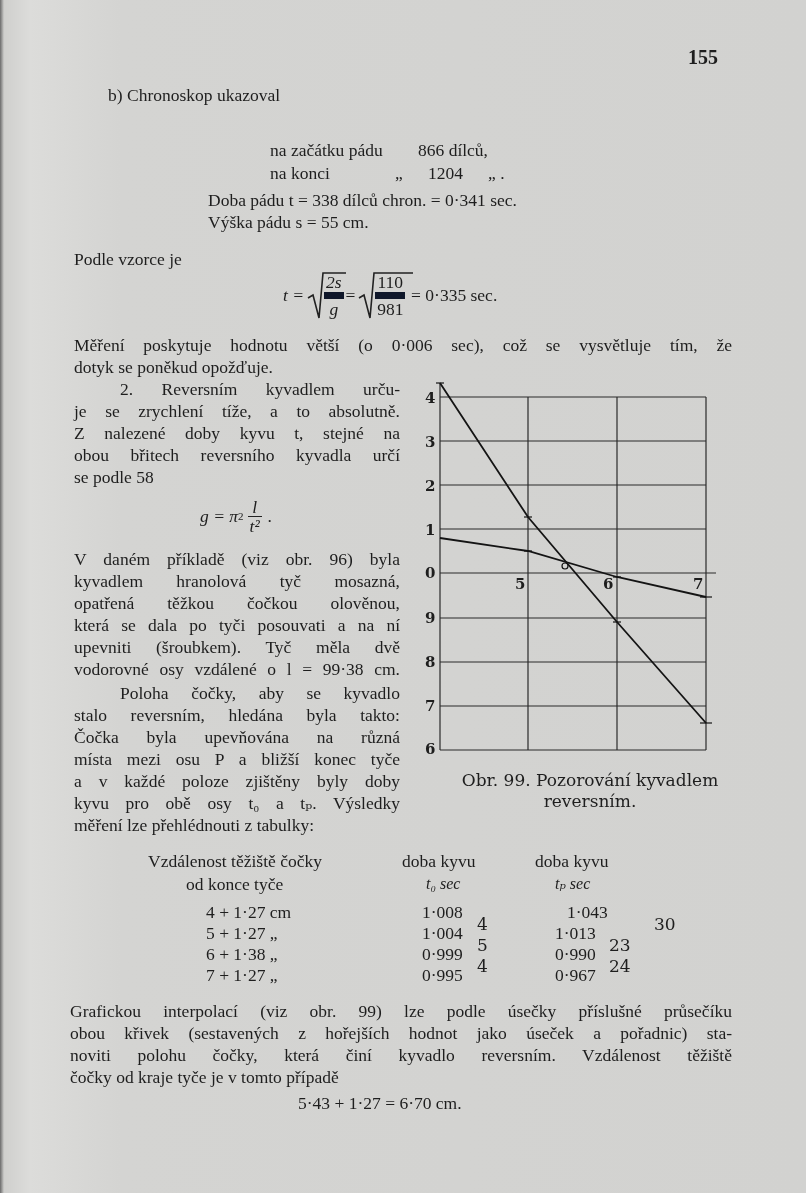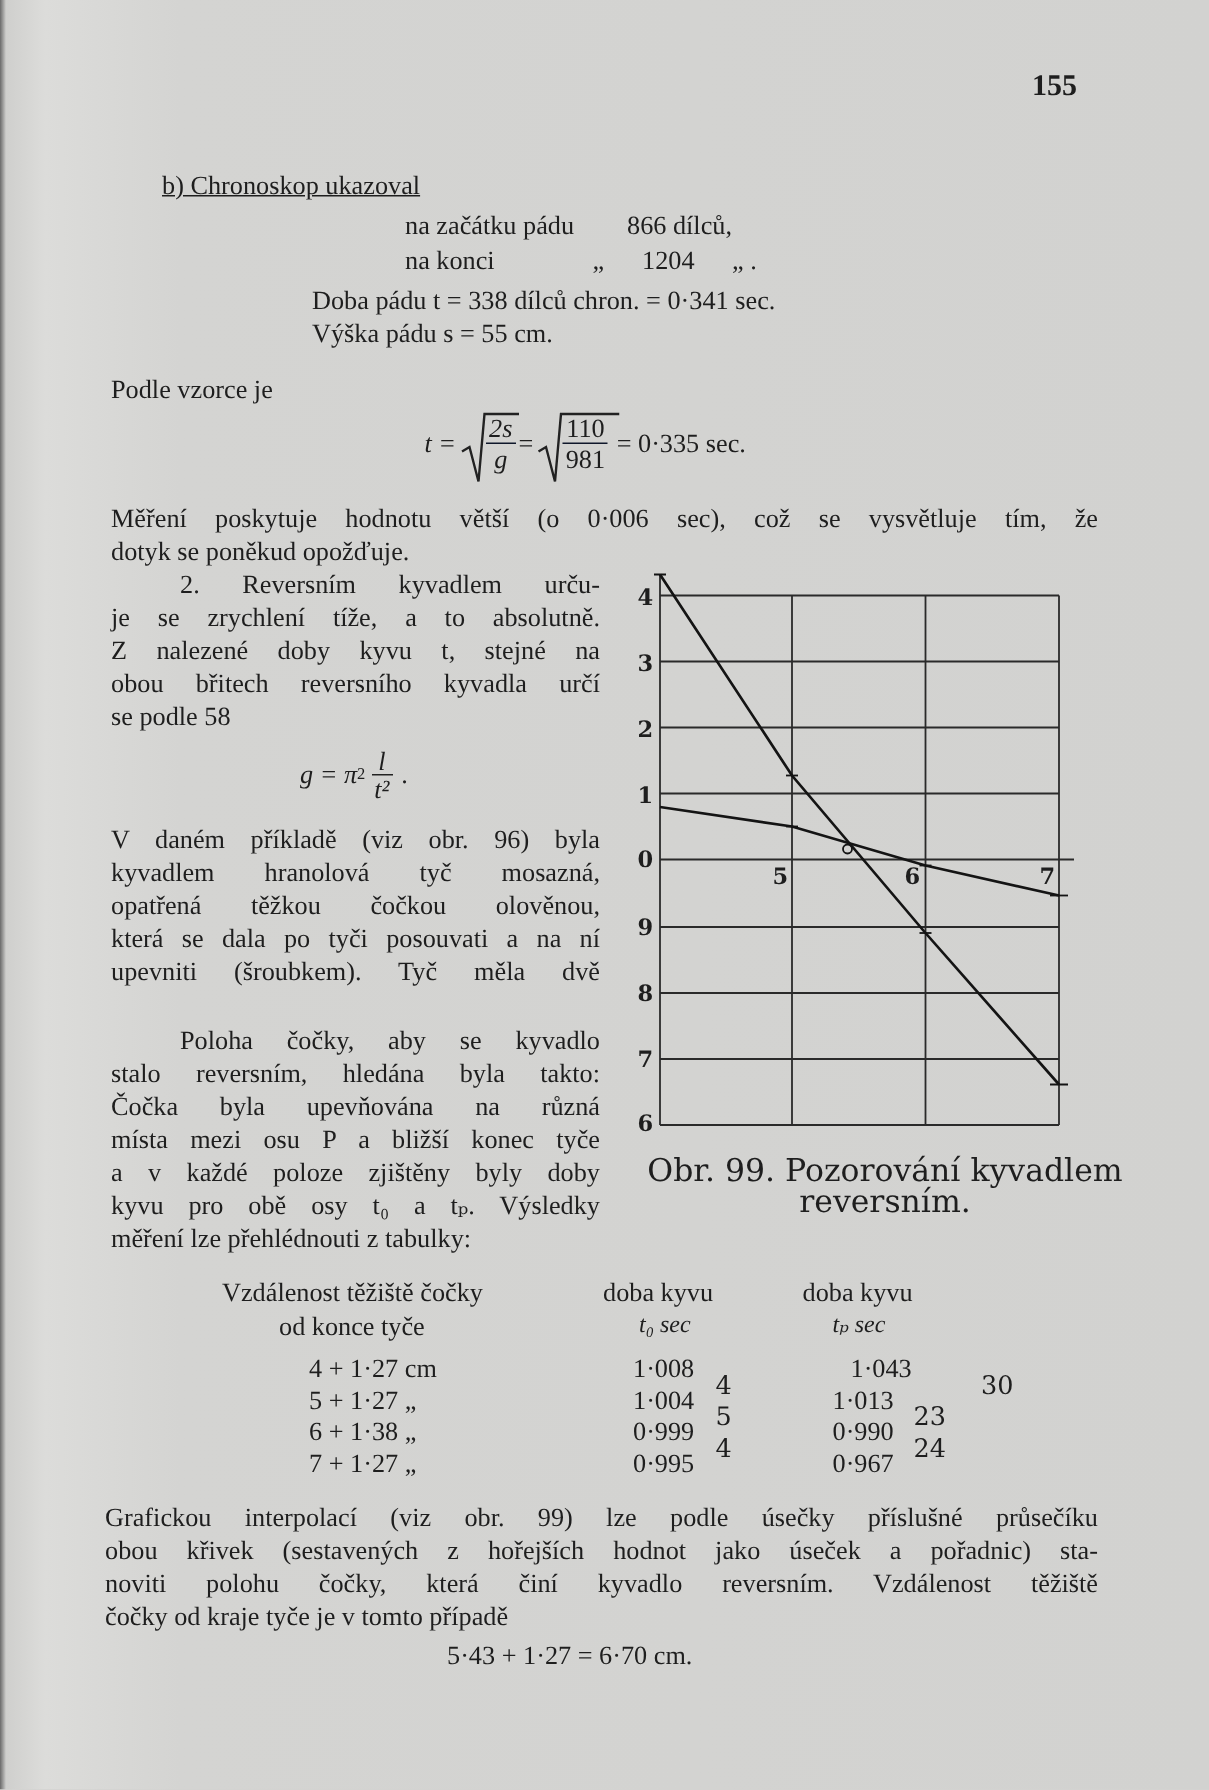--- a/index.html
+++ b/index.html
@@ -13,36 +13,36 @@
     position: absolute; left: 0; top: 0; width: 806px; height: 1193px;
     background: linear-gradient(to right, #6a6a6a 0px, #cfcfcd 4px, #dcdcda 30px, #d4d4d2 120px, #d2d2d0 100%);
   }
   .abs { position: absolute; white-space: nowrap; }
   .txt { font-family: "Liberation Serif", "DejaVu Serif", serif; font-size: 17.5px; line-height: 22px; }
   .page-number { left: 688px; top: 46px; font-weight: bold; font-size: 20px; }
   i, .it { font-style: italic; }
   .just { text-align: justify; text-align-last: justify; white-space: normal; }
   .col-left p { margin: 0; }
   .frac { display: inline-block; vertical-align: middle; text-align: center; }
-  .frac .num { display: block; border-bottom: 1px solid #0f172a; padding: 0 2px; line-height: 20px; }
+  .frac .num { display: block; border-bottom: 7px solid #0f172a; padding: 0 2px; line-height: 20px; }
   .frac .den { display: block; line-height: 20px; }
   .root { display: inline-block; vertical-align: middle; position: relative; padding-left: 18px; }
   .root svg { position: absolute; left: 0; top: -4px; }
   .diff { font-size: 17px; position: absolute; }
-  .caption { font-size: 21px; text-align: center; line-height: 21px; }
+  .caption { font-size: 17px; text-align: center; line-height: 21px; }
   .graph-label { font-family: "DejaVu Serif", serif; font-weight: bold; font-size: 15px; position: absolute; }
 </style>
 </head>
 <body>
 
 <div class="page-shade"></div>
 
 <div class="abs txt page-number">155</div>
 
-<div class="abs txt" style="left:108px; top:112px;text-decoration:underline;">b) Chronoskop ukazoval</div>
+<div class="abs txt" style="left:108px; top:84px;">b) Chronoskop ukazoval</div>
 
 <div class="abs txt" style="left:270px; top:139px;">na začátku pádu</div>
 <div class="abs txt" style="left:418px; top:139px;">866 dílců,</div>
 <div class="abs txt" style="left:270px; top:162px;">na konci</div>
 <div class="abs txt" style="left:395px; top:162px;">„</div>
 <div class="abs txt" style="left:428px; top:162px;">1204</div>
 <div class="abs txt" style="left:488px; top:162px;">„ .</div>
 
 <div class="abs txt" style="left:208px; top:189px;">Doba pádu  t = 338 dílců chron. = 0·341 sec.</div>
 <div class="abs txt" style="left:208px; top:211px;">Výška pádu  s =  55 cm.</div>
@@ -94,20 +94,21 @@
   </span>
   <span style="margin-left:6px;">.</span>
 </div>
 
 <div class="abs txt col-left" style="left:74px; top:548px; width:326px;">
   <p class="just">V daném příkladě (viz obr. 96) byla</p>
   <p class="just">kyvadlem hranolová tyč mosazná,</p>
   <p class="just">opatřená těžkou čočkou olověnou,</p>
   <p class="just">která se dala po tyči posouvati a na ní</p>
   <p class="just">upevniti (šroubkem). Tyč měla dvě</p>
+  <p class="just">vodorovné osy vzdálené o l = 99·38 cm.</p>
 </div>
 
 <div class="abs txt col-left" style="left:74px; top:682px; width:326px;">
   <p class="just" style="padding-left:46px;">Poloha čočky, aby se kyvadlo</p>
   <p class="just">stalo reversním, hledána byla takto:</p>
   <p class="just">Čočka byla upevňována na různá</p>
   <p class="just">místa mezi osu P a bližší konec tyče</p>
   <p class="just">a v každé poloze zjištěny byly doby</p>
   <p class="just">kyvu pro obě osy t₀ a tₚ. Výsledky</p>
   <p>měření lze přehlédnouti z tabulky:</p>

